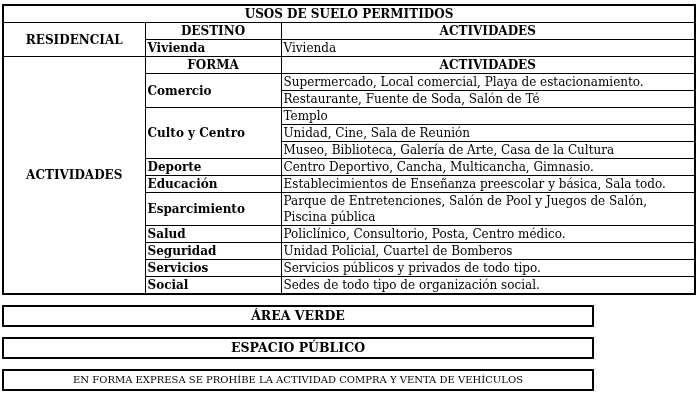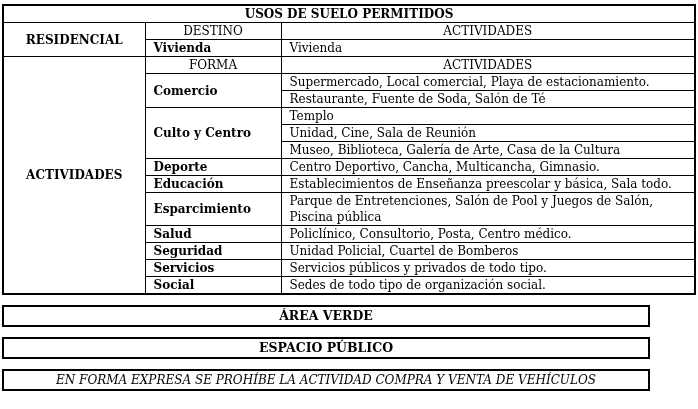--- a/index.html
+++ b/index.html
@@ -19,63 +19,62 @@
   table.main {
     width: 694px;
     border-collapse: collapse;
     border: 2px solid #000;
     table-layout: fixed;
   }
   table.main col.c1 { width: 142px; }
   table.main col.c2 { width: 136px; }
   table.main td, table.main th {
     border: 1px solid #000;
-    padding: 0 8px;
+    padding: 0 2px;
     font-size: 12px;
     line-height: 16px;
     vertical-align: middle;
   }
   table.main tr { height: 17px; }
   td.title {
     text-align: center;
     font-weight: bold;
     font-size: 12.5px;
     padding: 2px 4px;
   }
   table.main th {
-    font-weight: normal;
+    font-weight: bold;
   }
   td.cat {
     font-weight: bold;
     text-align: center;
     vertical-align: middle;
   }
   td.sub {
     font-weight: bold;
     text-align: left;
   }
   td.act {
     font-weight: normal;
     text-align: left;
   }
   .box {
-    width: 648px;
+    width: 592px;
     box-sizing: border-box;
     border: 2px solid #000;
     text-align: center;
     font-weight: bold;
     font-size: 12.5px;
     line-height: 16px;
     padding: 1px 4px;
     margin-top: 10px;
   }
   .box .line2 {
     font-weight: normal;
-    font-size: 12px;
-    font-style: italic;
+    font-size: 10px;
   }
 </style>
 </head>
 <body>
 
 <table class="main">
   <colgroup>
       <col class="c1">
       <col class="c2">
       <col class="c3">

